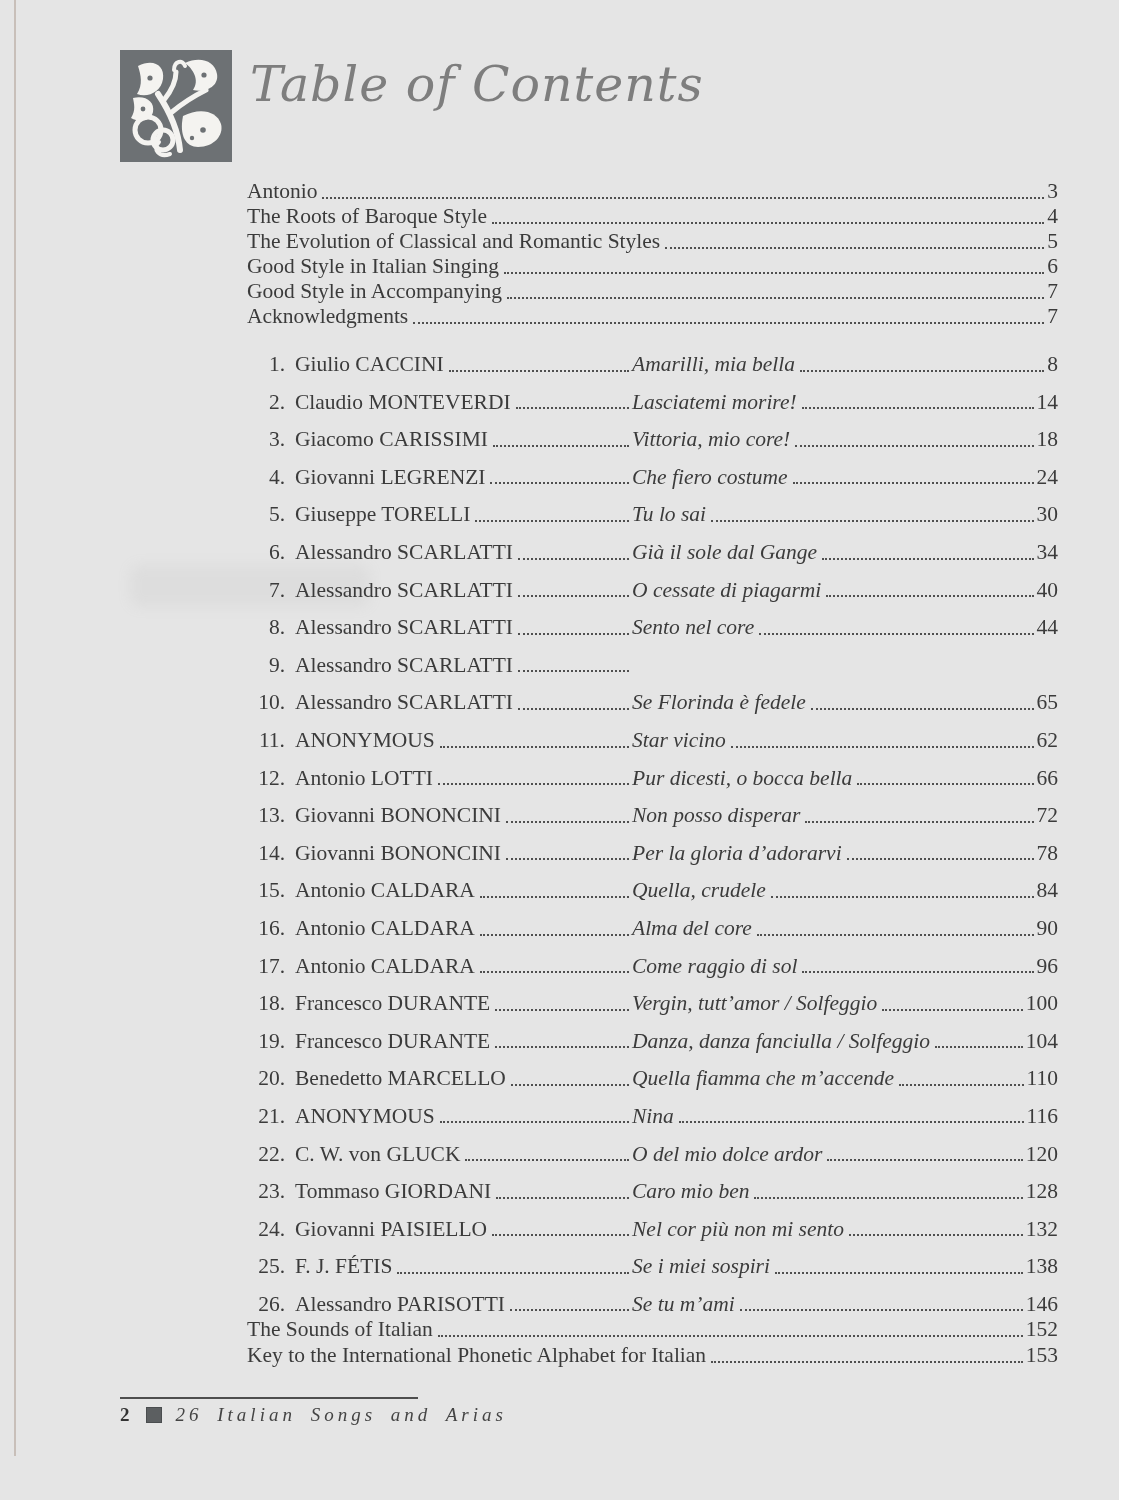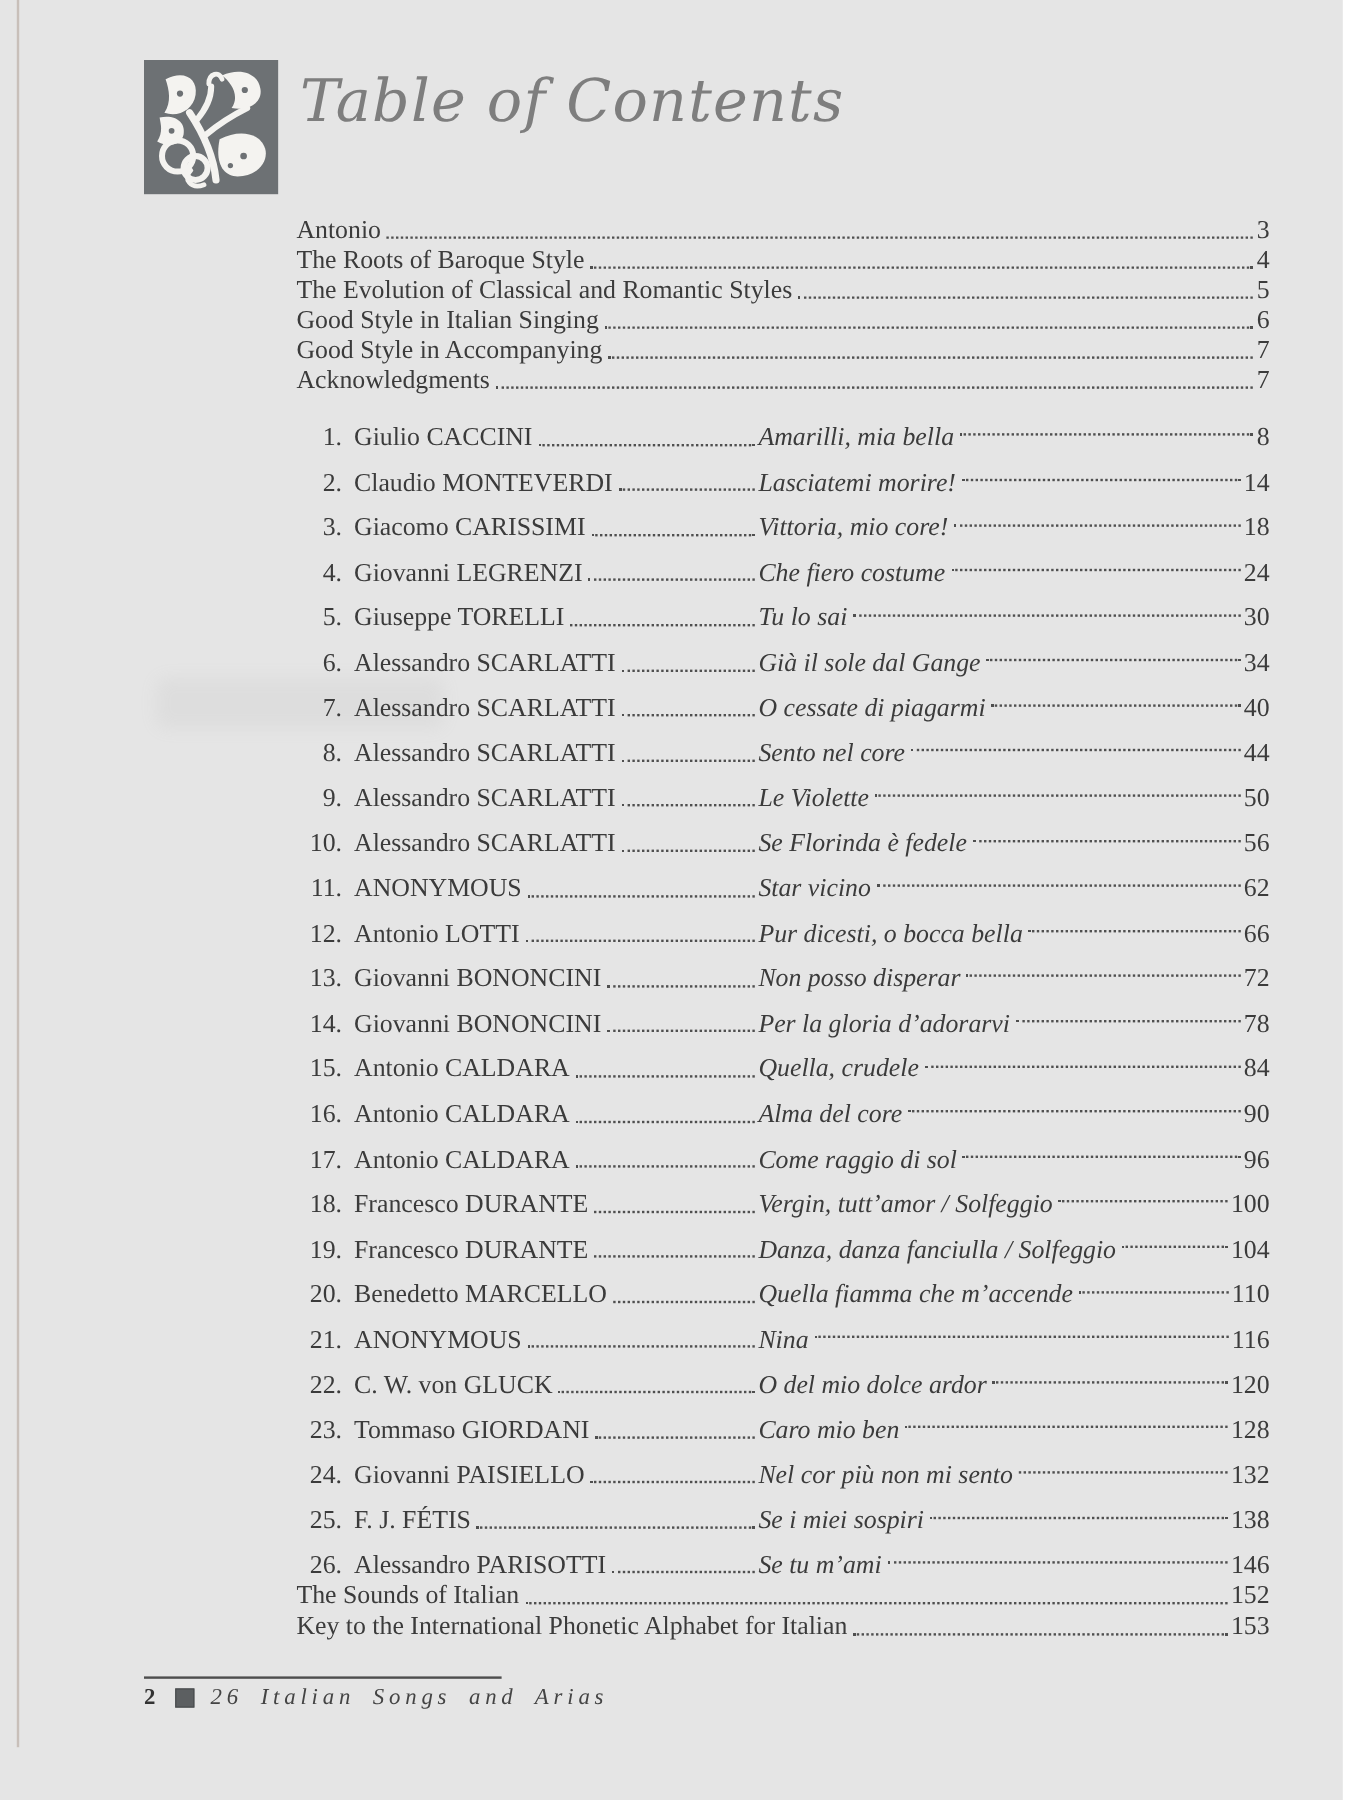--- a/index.html
+++ b/index.html
@@ -75,21 +75,21 @@
   .first-col {
     flex: 0 0 337px;
     display: flex;
     align-items: flex-end;
     overflow: hidden;
     justify-content: space-between;
   }
   .second-col {
     flex: 1 1 auto;
     display: flex;
-    align-items: center;
+    align-items: flex-end;
   }
   .song-title { font-style: italic; }
   .pageno { flex: 0 0 auto; text-align: right; }
 
   .footer-rule {
     position: absolute;
     left: 120px; top: 1397px;
     width: 298px; height: 2px;
     background: #4e4e4e;
   }
@@ -291,37 +291,32 @@
       <span class="pageno">44</span>
     </div>
   </div>
 
   <div class="row en-row">
     <span class="num">9.</span>
     <div class="first-col">
       <span class="composer">Alessandro SCARLATTI</span>
       <div class="leader"></div>
     </div>
-    <div class="second-col">
-      <span class="song-title">Le Violette</span>
-      <div class="leader"></div>
-      <span class="pageno">50</span>
-    </div>
   </div>
 
   <div class="row en-row">
     <span class="num">10.</span>
     <div class="first-col">
       <span class="composer">Alessandro SCARLATTI</span>
       <div class="leader"></div>
     </div>
     <div class="second-col">
       <span class="song-title">Se Florinda è fedele</span>
       <div class="leader"></div>
-      <span class="pageno">56</span>
+      <span class="pageno">65</span>
     </div>
   </div>
 
   <div class="row en-row">
     <span class="num">11.</span>
     <div class="first-col">
       <span class="composer">ANONYMOUS</span>
       <div class="leader"></div>
     </div>
     <div class="second-col">

